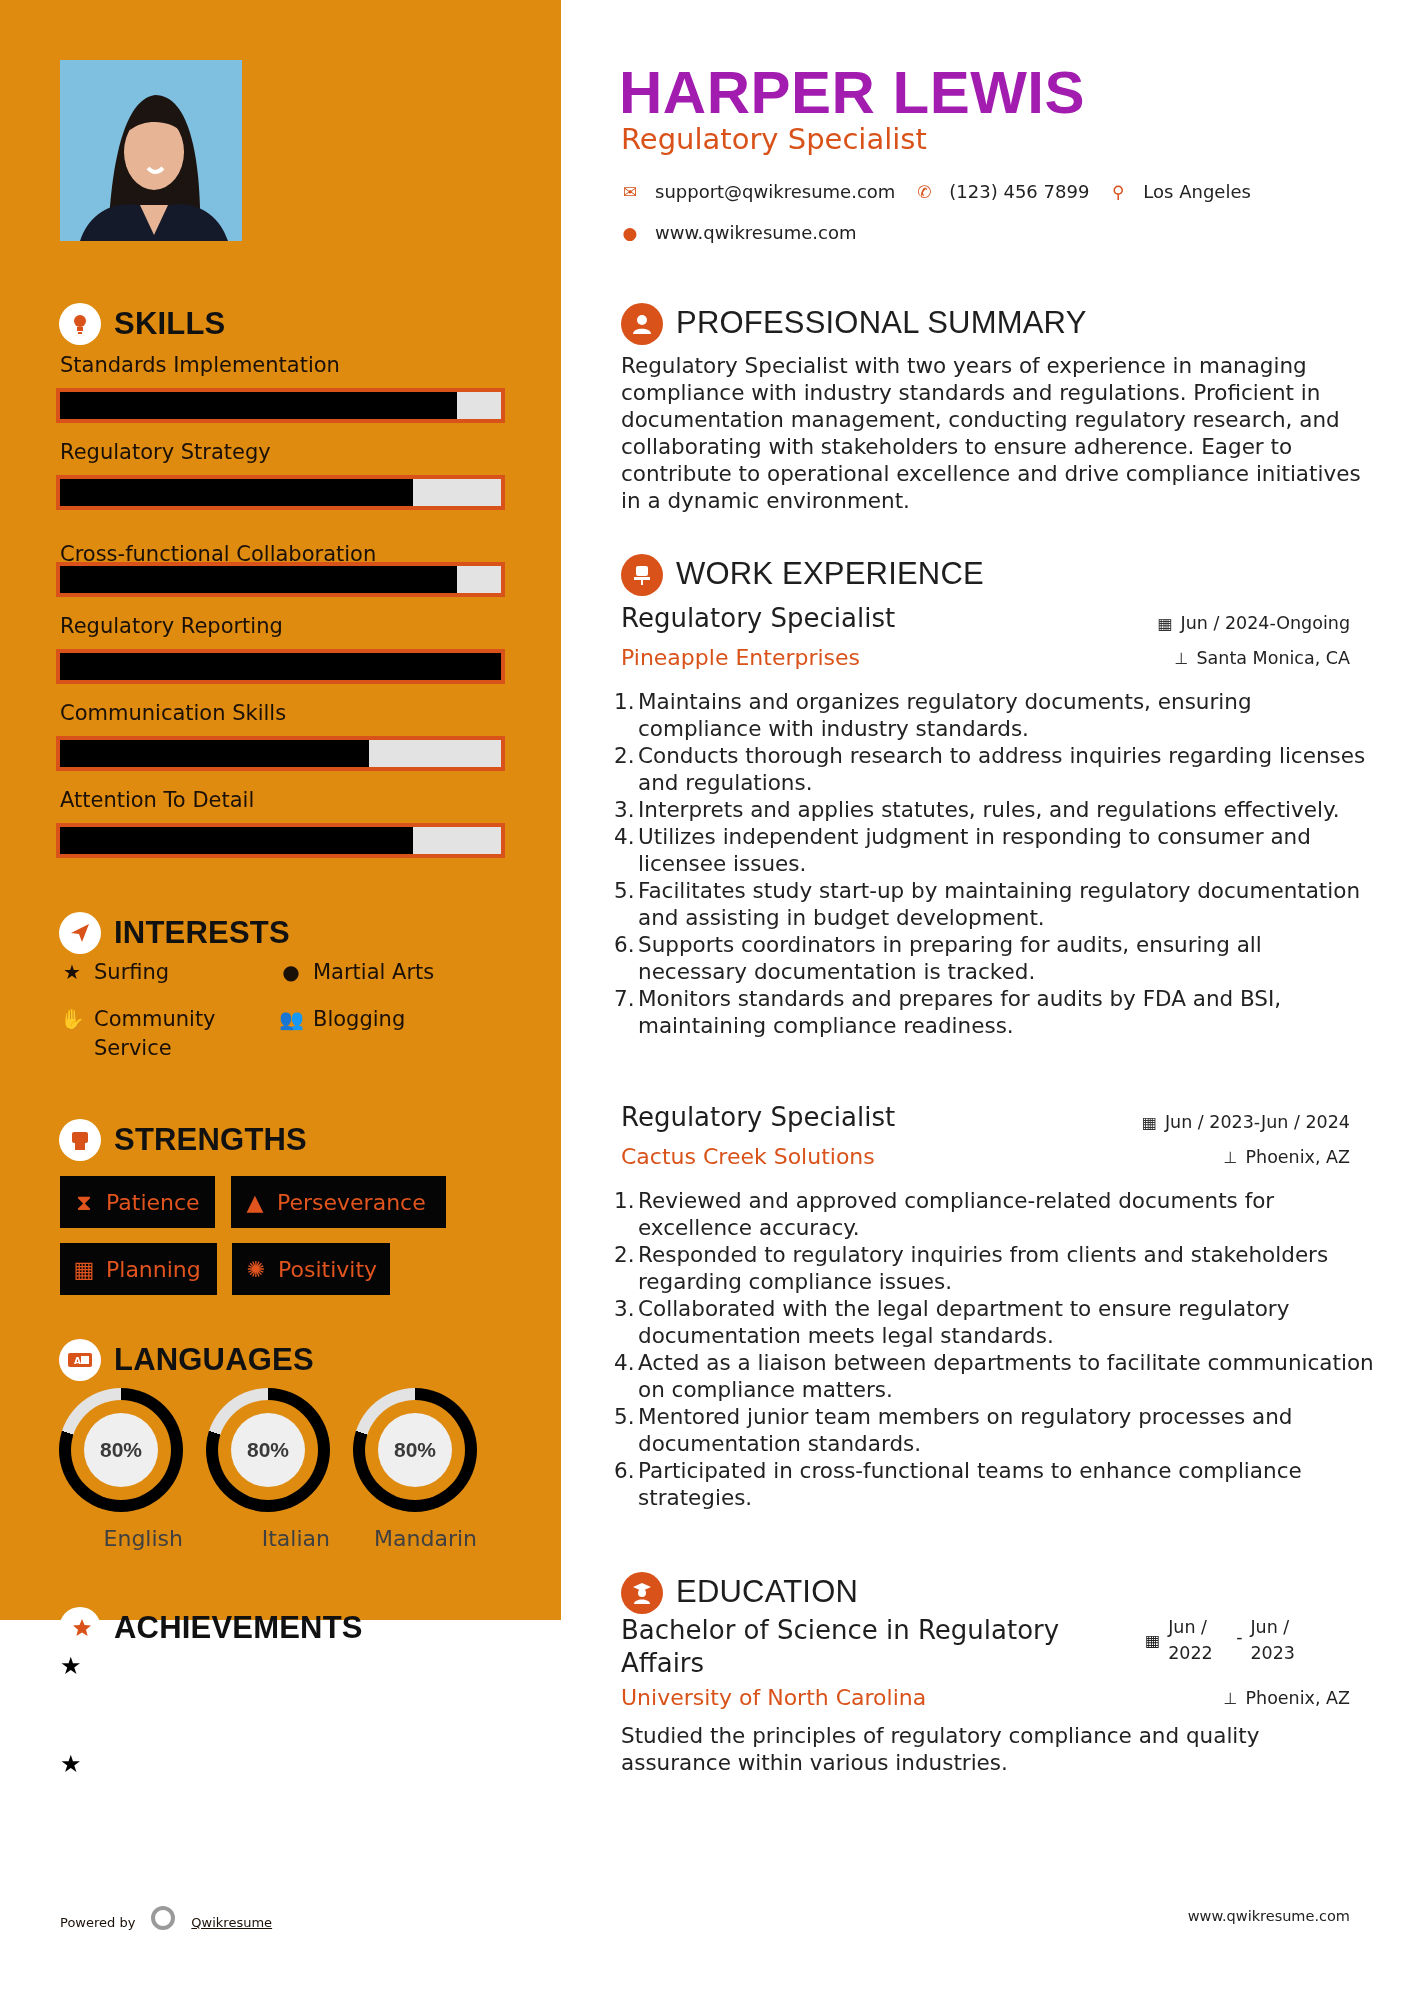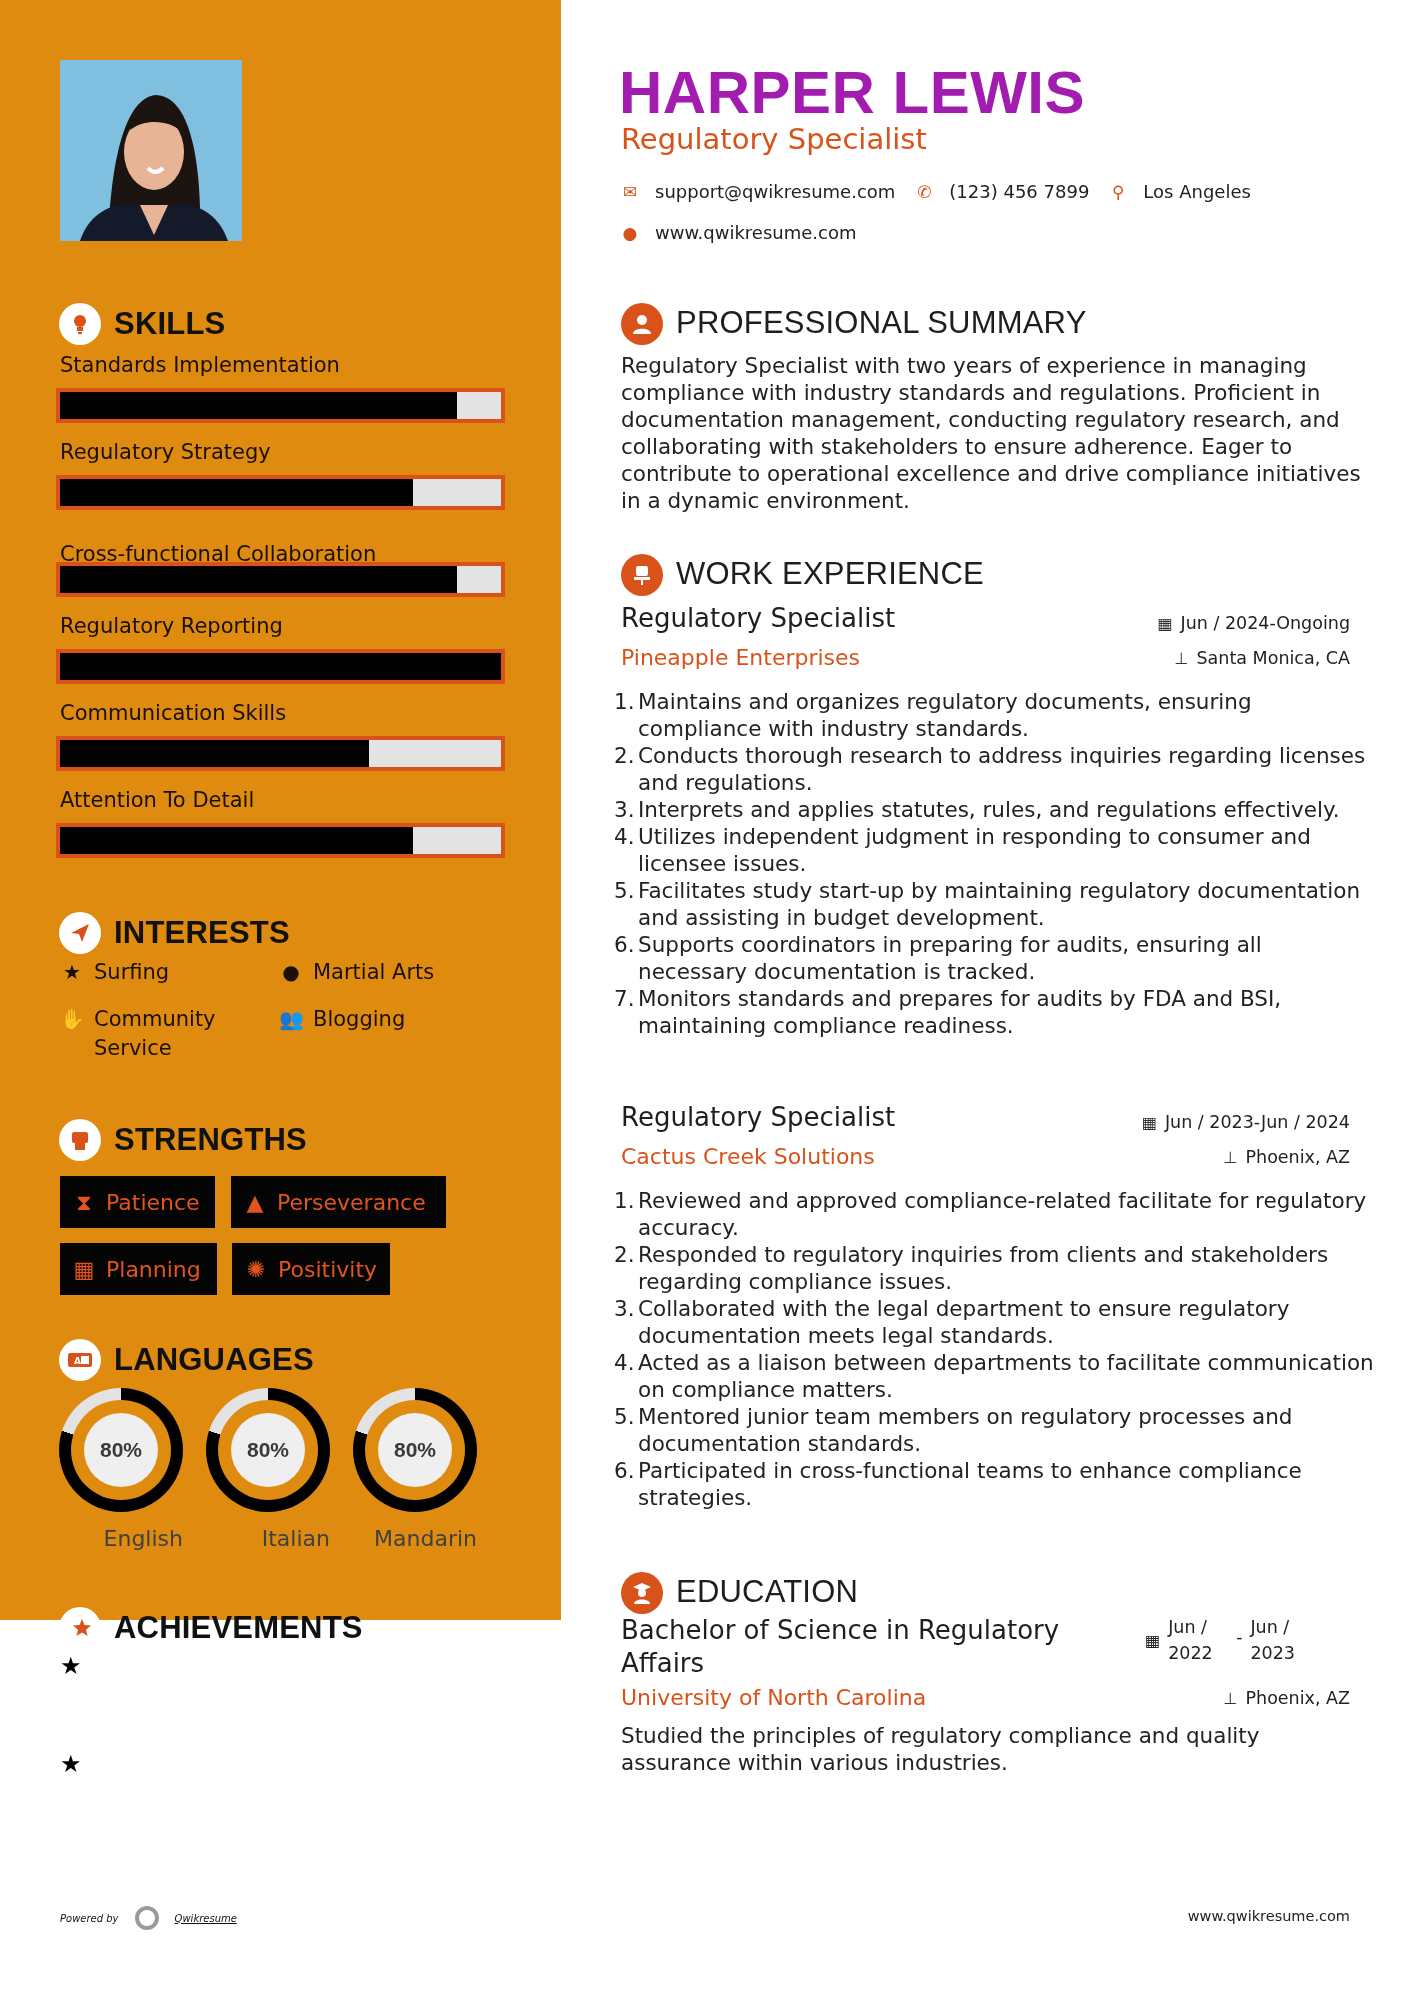--- a/index.html
+++ b/index.html
@@ -35,21 +35,21 @@
   .main-icon { width: 42px; height: 42px; border-radius: 50%; background: #d9521a; display: flex; align-items: center; justify-content: center; }
   .main-title { font-family: "Liberation Sans", sans-serif; font-size: 31px; color: #1e1e1e; letter-spacing: 0.2px; }
   .para { left: 621px; width: 745px; font-size: 21.5px; line-height: 27px; color: #222; }
   .job-title { left: 621px; font-size: 26px; color: #1e1e1e; }
   .company { left: 621px; font-size: 22px; color: #d9521a; }
   .meta { right: 57px; font-size: 17.5px; color: #222; display: flex; align-items: center; gap: 8px; white-space: nowrap; }
   .meta .ico { font-size: 16px; color: #333; }
   ol.duties { left: 614px; width: 760px; font-size: 21.5px; line-height: 27px; color: #222; list-style: none; }
   ol.duties li { display: flex; }
   ol.duties li .num { width: 24px; flex: 0 0 24px; }
-  .footer-l { left: 60px; top: 1906px; font-size: 10px; color: #1a1008; display: flex; align-items: center; gap: 16px; font-style: italic; }
+  .footer-l { left: 60px; top: 1906px; font-size: 13px; color: #1a1008; display: flex; align-items: flex-end; gap: 16px; }
   .footer-r { right: 57px; top: 1908px; font-size: 14.5px; color: #222; }
 </style>
 </head>
 <body>
 
 <aside class="sidebar">
 
   <div class="abs photo">
     <svg width="182" height="181" viewBox="0 0 182 181">
       <rect width="182" height="181" fill="#7fbfe0"></rect>
@@ -283,21 +283,21 @@
   <span>Jun / 2023-Jun / 2024</span>
 </div>
 <div class="abs company" style="top:1144px;">Cactus Creek Solutions</div>
 <div class="abs meta" style="top:1147px;">
   <span class="ico">⊥</span>
   <span>Phoenix, AZ</span>
 </div>
 <ol class="abs duties" style="top:1187px;">
     <li>
       <span class="num">1.</span>
-      <span>Reviewed and approved compliance-related facilitate for regulatory accuracy.</span>
+      <span>Reviewed and approved compliance-related documents for excellence accuracy.</span>
     </li>
     <li>
       <span class="num">2.</span>
       <span>Responded to regulatory inquiries from clients and stakeholders regarding compliance issues.</span>
     </li>
     <li>
       <span class="num">3.</span>
       <span>Collaborated with the legal department to ensure regulatory documentation meets legal standards.</span>
     </li>
     <li>

